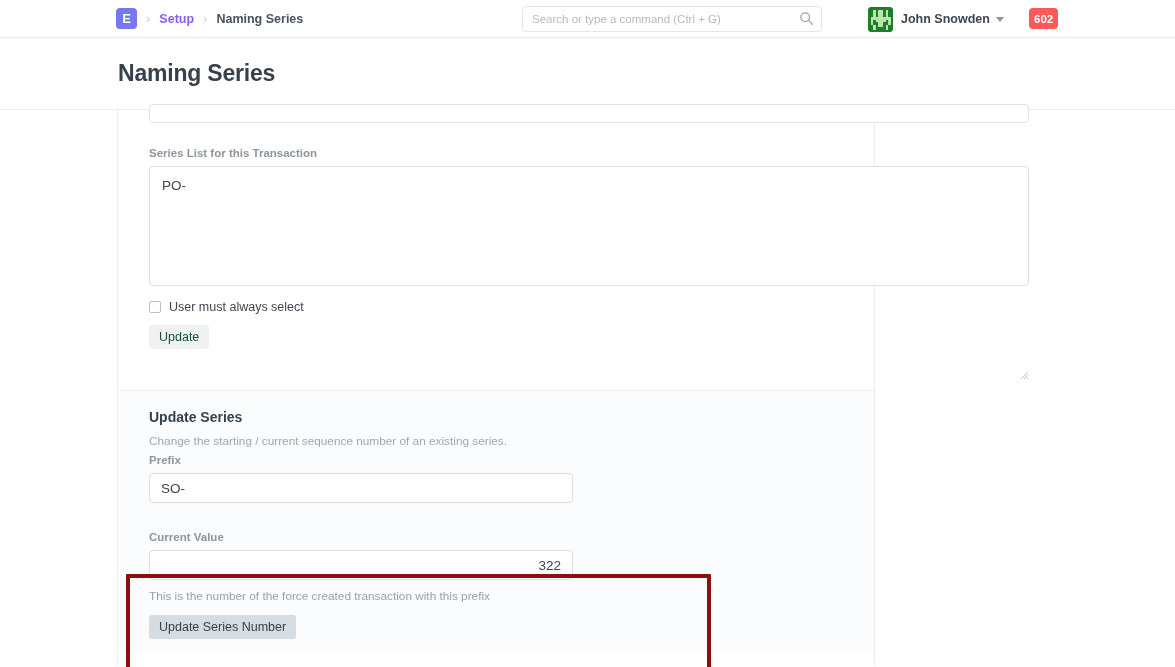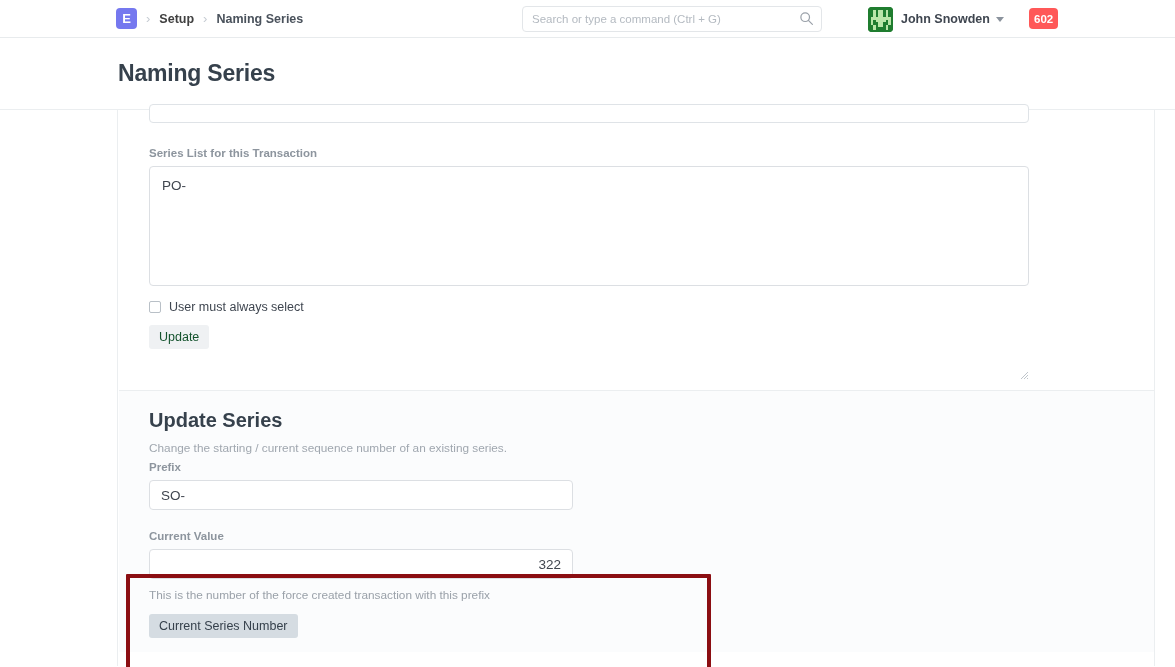--- a/index.html
+++ b/index.html
@@ -46,21 +46,21 @@
 
   .crumb-sep {
     color: #c5cbd2;
     font-size: 13px;
     padding: 0 9px;
     line-height: 1;
     font-weight: 400;
   }
 
   .crumb-link {
-    color: #404040;
+    color: #8b5cf6;
     font-size: 12.5px;
     font-weight: 700;
     text-decoration: none;
     white-space: nowrap;
   }
 
   .crumb-current {
     color: #4a525c;
     font-size: 12.5px;
     font-weight: 700;
@@ -181,21 +181,21 @@
     width: 118px;
     height: 100%;
     border-right: 1px solid #ebeef0;
     background: #ffffff;
   }
 
   #content-col {
     position: absolute;
     left: 119px;
     top: 0;
-    width: 1036px;
+    width: 756px;
     height: 100%;
     border-right: 1px solid #ebeef0;
     background: #ffffff;
   }
 
   #right-rail {
     position: absolute;
     left: 1060px;
     top: 0;
     right: 0;
@@ -320,21 +320,21 @@
 
   
   #section-two {
     position: relative;
     padding: 18px 30px 0 30px;
     background: #fbfcfd;
     height: 261px;
   }
 
   #update-series-heading {
-    font-size: 20px;
+    font-size: 14px;
     font-weight: 700;
     color: #36414c;
     margin-bottom: 9px;
   }
 
   #update-series-desc {
     font-size: 11.8px;
     color: #a0a7af;
     margin-bottom: 3px;
   }
@@ -363,21 +363,21 @@
     font-family: "Liberation Sans", sans-serif;
     font-size: 13.5px;
     color: #40464f;
     outline: none;
     background: #ffffff;
   }
 
   #current-value-input { text-align: right; }
 
   #prefix-label { margin-top: 6px; }
-  #current-value-label { margin-top: 20px; }
+  #current-value-label { margin-top: 28px; }
   #current-value-help { margin-top: 7px; max-width: 520px; }
   #update-series-number-button { margin-top: 10px; }
 </style>
 </head>
 <body>
 
 <div id="navbar">
 
   <div id="breadcrumb">
     <div class="app-logo" style="background: rgb(117, 120, 239);">E</div>
@@ -461,19 +461,19 @@
       <p id="update-series-desc">Change the starting / current sequence number of an existing series.</p>
 
       <label class="field-label" id="prefix-label">Prefix</label>
       <input class="text-input" id="prefix-input" type="text" value="SO-" style="">
 
       <label class="field-label" id="current-value-label">Current Value</label>
       <input class="text-input" id="current-value-input" type="text" value="322" style="">
 
       <p class="help-text" id="current-value-help">This is the number of the force created transaction with this prefix</p>
 
-      <button class="btn-secondary" id="update-series-number-button">Current Series Number</button>
+      <button class="btn-secondary" id="update-series-number-button">Update Series Number</button>
     </div>
 
   </div>
 
   <div id="highlight-box" style="border-color: rgb(139, 14, 18);"></div>
 </div>
 
 </body></html>

